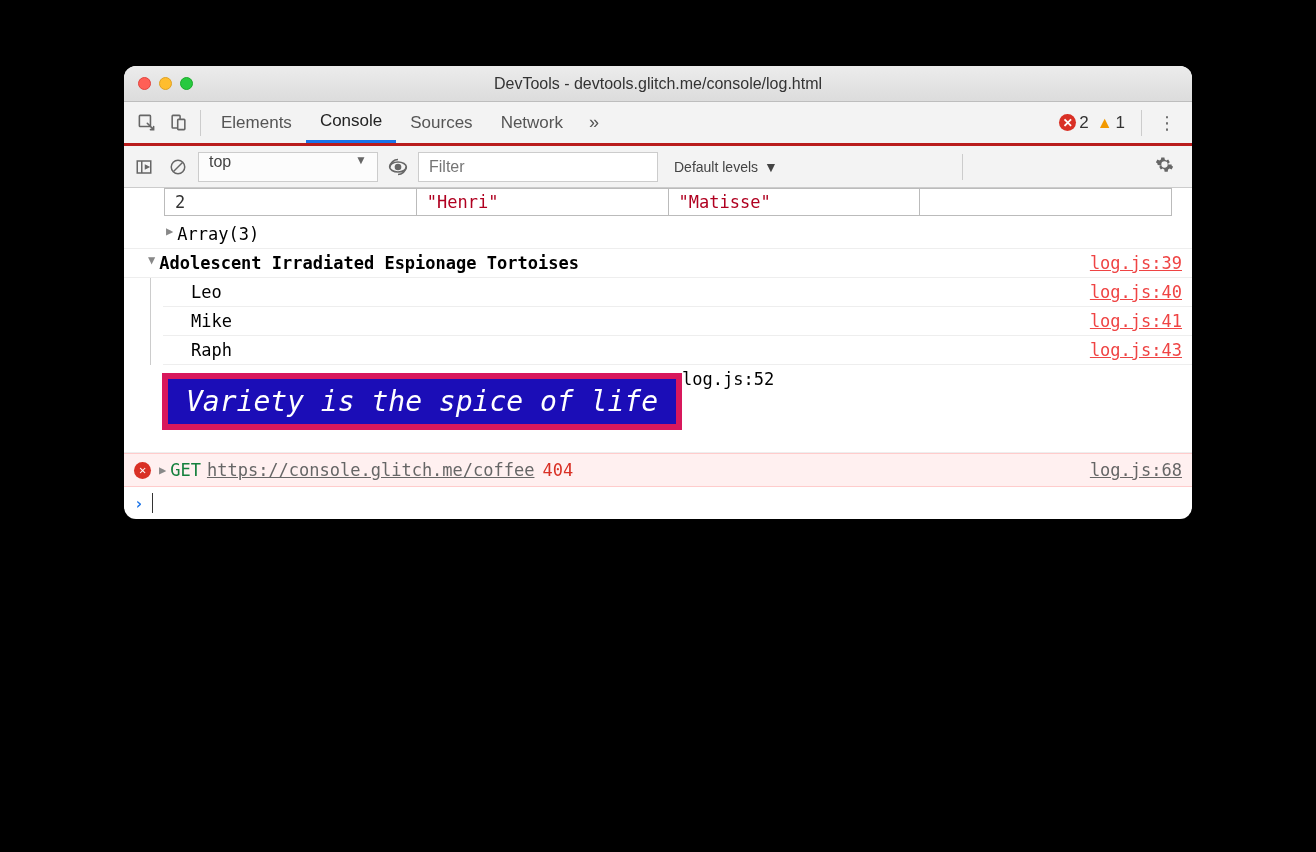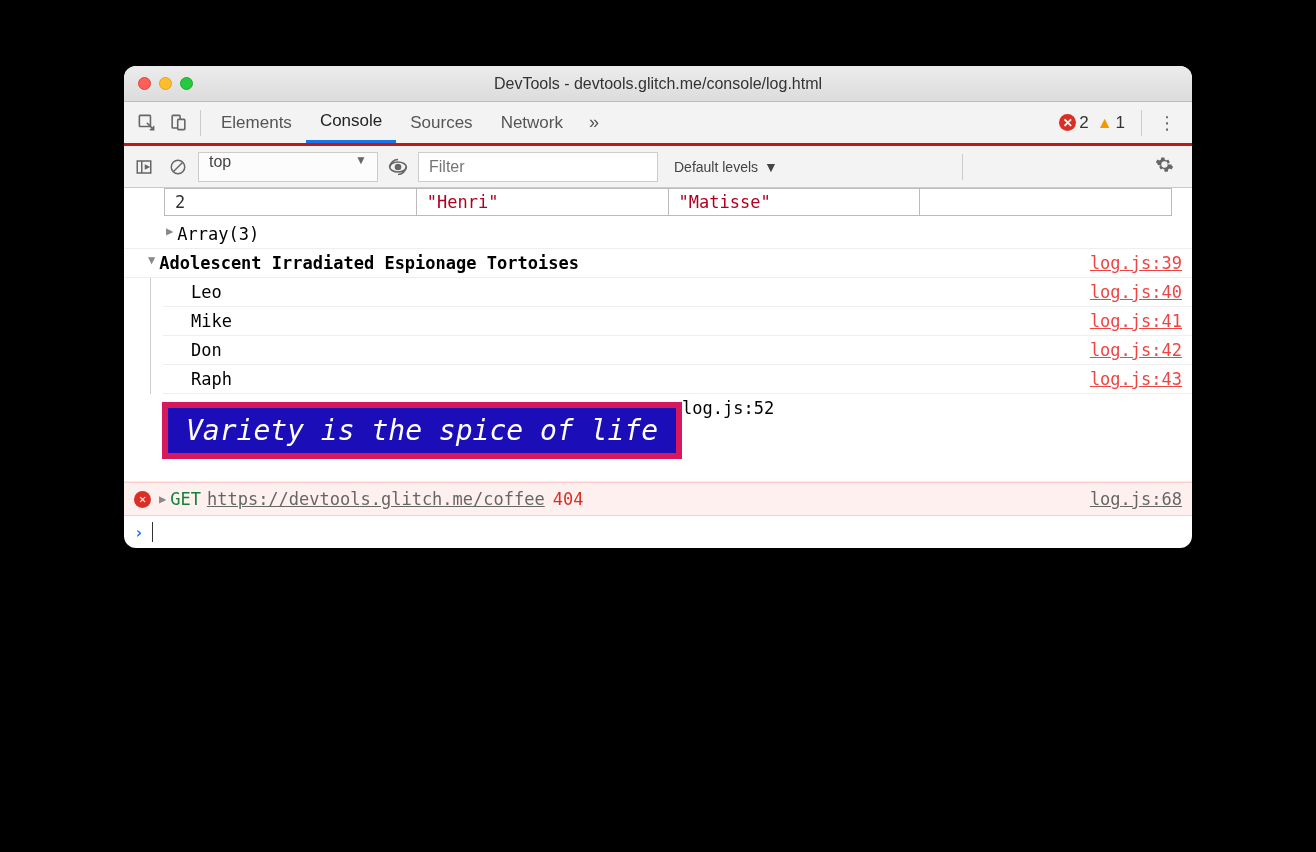--- a/index.html
+++ b/index.html
@@ -267,39 +267,35 @@
     <div class="group-child">
       <div class="row">
         <span>Leo</span>
         <span class="src">log.js:40</span>
       </div>
       <div class="row">
         <span>Mike</span>
         <span class="src">log.js:41</span>
       </div>
       <div class="row">
-        <span>Don</span>
-        <span class="src">log.js:42</span>
-      </div>
-      <div class="row">
         <span>Raph</span>
         <span class="src">log.js:43</span>
       </div>
     </div>
 
     <div class="styled-row">
       <div class="styled-box">Variety is the spice of life</div>
       <span class="src">log.js:52</span>
     </div>
 
     <div class="error-row">
       <span class="ex">✕</span>
       <span class="tri">▶</span>
       <span class="method">GET</span>
-      <span class="url">https://devtools.glitch.me/coffee</span>
+      <span class="url">https://console.glitch.me/coffee</span>
       <span class="status">404</span>
       <span class="src">log.js:68</span>
     </div>
 
     <div class="prompt">
       <span class="chev">›</span>
       <span class="cursor"></span>
     </div>
 
   </div>

